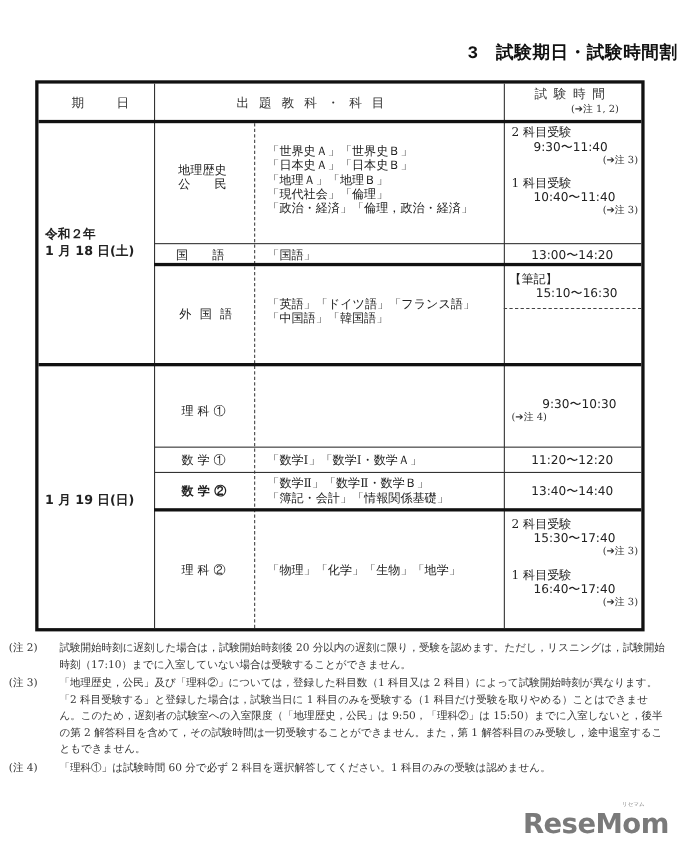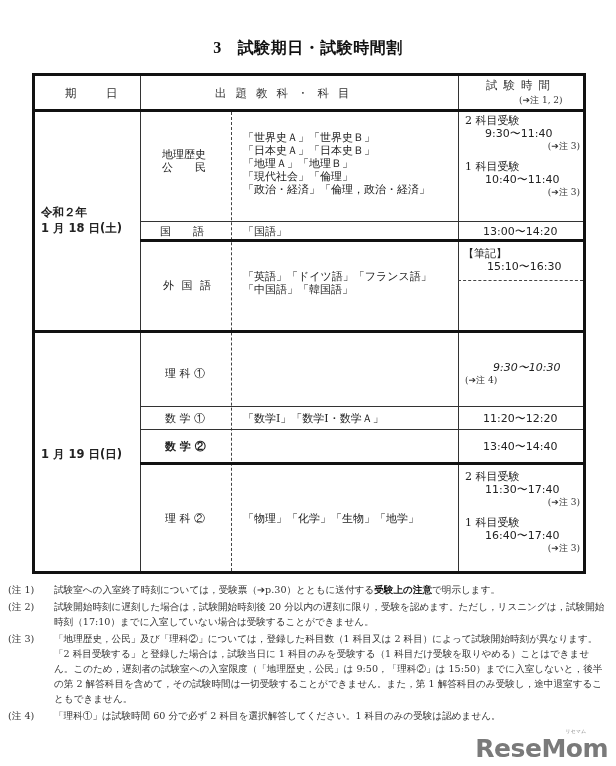--- a/index.html
+++ b/index.html
@@ -1,21 +1,21 @@
 <!DOCTYPE html>
 <html><head>
 <meta charset="utf-8">
 <style>
   * { box-sizing: border-box; margin: 0; padding: 0; }
   html, body { width: 616px; height: 766px; background: #ffffff; overflow: hidden; }
   body { position: relative; font-family: "DejaVu Serif", "Liberation Serif", serif; color: #222; }
 
   .title {
-    position: absolute; top: 38px; left: 0; width: 616px; text-align: center;
-    font-family: Liberation Serif, serif;
+    position: absolute; top: 38px; left: 0; width: 616px; text-align: right;
+    font-family: Liberation Mono, monospace;
     font-weight: bold; font-size: 16px; letter-spacing: 0.5px; color: #111;
   }
   .title .num { margin-right: 16px; }
 
   .tbl { position: absolute; left: 32px; top: 73px; width: 554px; height: 501px;
          border: 3px solid #111; }
   .hline { position: absolute; height: 1px; background: #333; }
   .hthick { position: absolute; height: 3px; background: #111; }
   .vline { position: absolute; width: 1px; background: #333; }
   .vdash { position: absolute; width: 0; border-left: 1px dashed #444; }
@@ -105,49 +105,49 @@
   </div>
   <div class="cell-text" style="left:428px; top:171px;">
     <div class="subj">【筆記】</div>
     <div class="time" style="padding-left:24px;">15:10〜16:30</div>
   </div>
 
   <div class="cell-text date" style="left:6px; top:370px;">1 月 19 日(日)</div>
 
   <div class="cell-text subj" style="left:130px; top:291px;">理 科 ①</div>
   <div class="cell-text" style="left:430px; top:285px; width:115px;">
-    <div class="time" style="padding-left:28px;font-style:italic;">9:30〜10:30</div>
+    <div class="time" style="padding-left:28px;">9:30〜10:30</div>
     <div class="note-ref" style="text-align:left;">(➔注 4)</div>
   </div>
 
   <div class="cell-text subj" style="left:130px; top:336px;">数 学 ①</div>
   <div class="cell-text subj" style="left:208px; top:336px;">「数学Ⅰ」「数学Ⅰ・数学Ａ」</div>
   <div class="cell-text time" style="left:448px; top:336px;">11:20〜12:20</div>
 
   <div class="cell-text subj" style="left:130px; top:364px;font-weight:bold;">数 学 ②</div>
+  <div class="cell-text subj" style="left:208px; top:357px;">
+    <div>「数学Ⅱ」「数学Ⅱ・数学Ｂ」</div>
+    <div>「簿記・会計」「情報関係基礎」</div>
+  </div>
   <div class="cell-text time" style="left:448px; top:364px;">13:40〜14:40</div>
 
   <div class="cell-text subj" style="left:130px; top:436px;">理 科 ②</div>
   <div class="cell-text subj" style="left:208px; top:436px;">「物理」「化学」「生物」「地学」</div>
   <div class="cell-text" style="left:430px; top:394px; width:115px;">
     <div class="subj">2 科目受験</div>
-    <div class="time" style="padding-left:20px;">11:30〜17:40</div>
+    <div class="time" style="padding-left:20px;">15:30〜17:40</div>
     <div class="note-ref" style="text-align:right;">(➔注 3)</div>
     <div style="height:7px"></div>
     <div class="subj">1 科目受験</div>
     <div class="time" style="padding-left:20px;">16:40〜17:40</div>
     <div class="note-ref" style="text-align:right;">(➔注 3)</div>
   </div>
 </div>
 
 <div class="notes">
-  <div class="note">
-    <span class="nlabel">(注 1)</span>
-    <span>試験室への入室終了時刻については，受験票（➔p.30）とともに送付する</span><b>受験上の注意</b><span>で明示します。</span>
-  </div>
   <div class="note">
     <span class="nlabel">(注 2)</span>
     <span>試験開始時刻に遅刻した場合は，試験開始時刻後 20 分以内の遅刻に限り，受験を認めます。ただし，リスニングは，試験開始時刻（17:10）までに入室していない場合は受験することができません。</span>
   </div>
   <div class="note">
     <span class="nlabel">(注 3)</span>
     <span>「地理歴史，公民」及び「理科②」については，登録した科目数（1 科目又は 2 科目）によって試験開始時刻が異なります。「2 科目受験する」と登録した場合は，試験当日に 1 科目のみを受験する（1 科目だけ受験を取りやめる）ことはできません。このため，遅刻者の試験室への入室限度（「地理歴史，公民」は 9:50，「理科②」は 15:50）までに入室しないと，後半の第 2 解答科目を含めて，その試験時間は一切受験することができません。また，第 1 解答科目のみ受験し，途中退室することもできません。</span>
   </div>
   <div class="note">
     <span class="nlabel">(注 4)</span>

